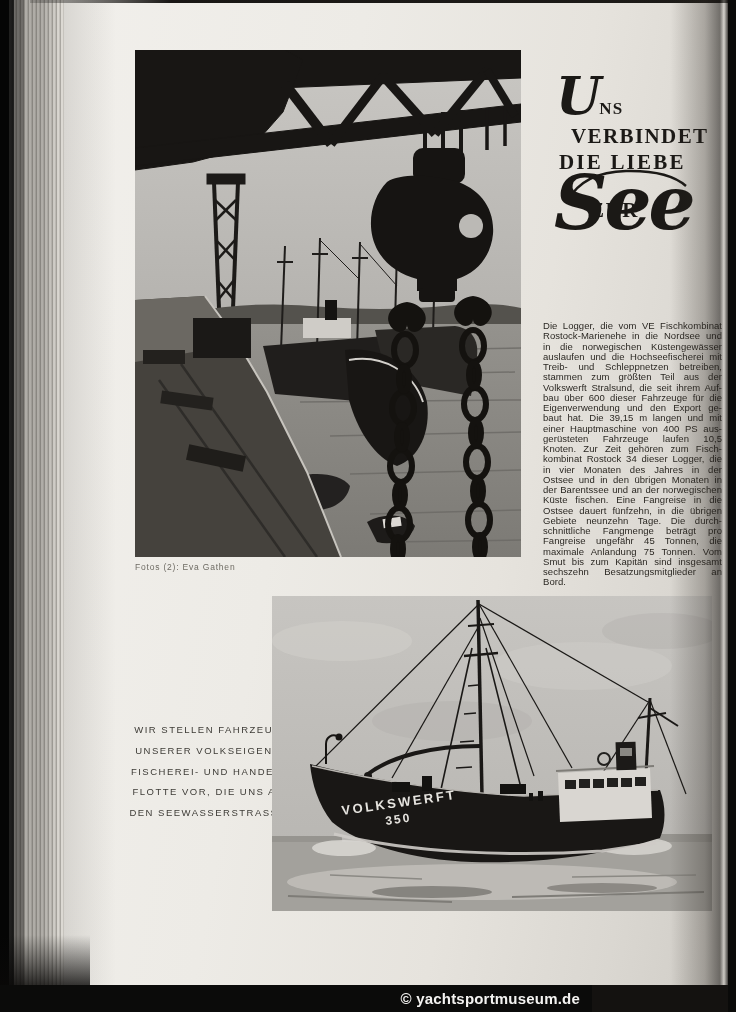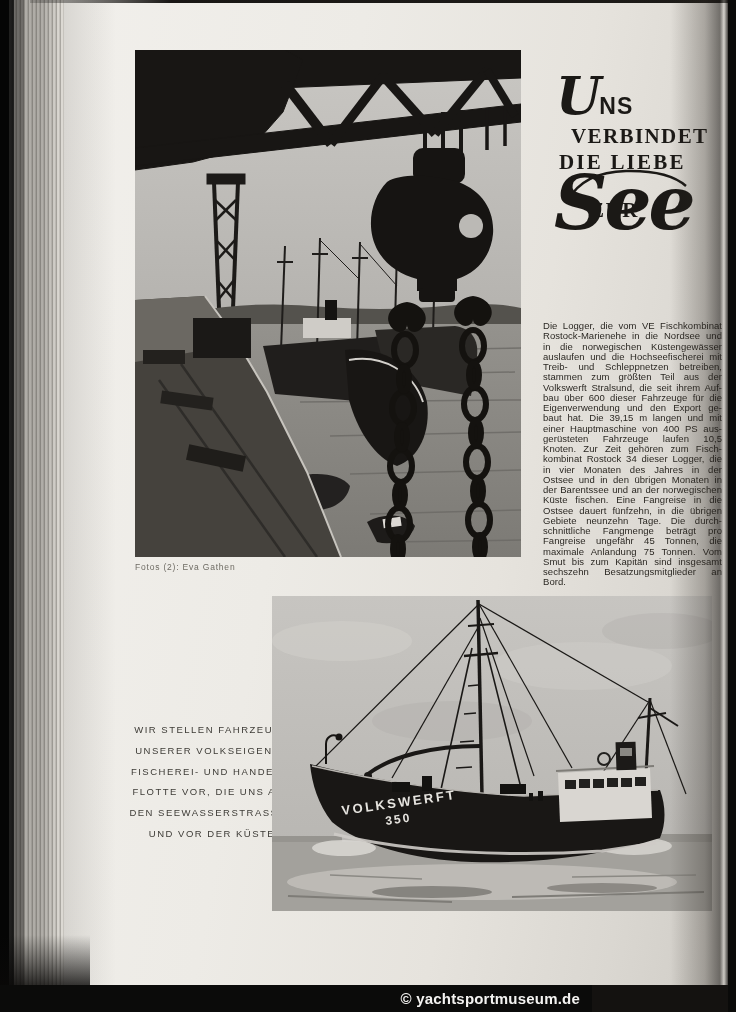--- a/index.html
+++ b/index.html
@@ -58,21 +58,21 @@
   .caption {
     position:absolute; left:135px; top:562px; width:360px; text-align:left;
     font-size:8.5px; letter-spacing:.8px; color:#6e6b63;
   }
 
   
   .title { position:absolute; left:552px; top:62px; width:172px; height:200px; color:#1b1916; }
   .t-serif { font-family:"Liberation Serif", serif; font-weight:bold; }
   .t-uns { position:absolute; left:4px; top:8px; display:flex; align-items:baseline; }
   .t-uns .script-u { font-family:"DejaVu Serif", serif; font-style:italic; font-weight:bold; font-size:52px; line-height:1; letter-spacing:-2px; }
-  .t-uns .caps-ns { font-family:Liberation Sans, sans-serif; font-weight:bold; font-size:23px; letter-spacing:1px; }
+  .t-uns .caps-ns { font-family:Liberation Serif, serif; font-weight:bold; font-size:17px; letter-spacing:1px; }
   .t-l2 { position:absolute; left:19px; top:62px;  font-size:21px; letter-spacing:1.4px; }
   .t-l3 { position:absolute; left:7px;  top:88px;  font-size:21px; letter-spacing:2.2px; }
   .t-l4 { position:absolute; left:38px; top:114px; font-size:21px; letter-spacing:1.5px;margin-top:22px; }
   .t-flourish { position:absolute; left:12px; top:104px; }
   .t-see { position:absolute; left:2px; top:104px; font-family:"DejaVu Serif", serif; font-style:italic; font-weight:bold; font-size:74px; line-height:1; letter-spacing:-3px; }
 
   
   .body-copy {
     position:absolute; left:543px; top:321px; width:179px;
     font-size:9.5px; line-height:10.25px; text-align:justify;
@@ -242,21 +242,20 @@
   </div>
 
   <div class="body-copy" lang="de">Die Logger, die vom VE Fisch­kombinat Rostock-Marienehe in die Nordsee und in die nor­wegischen Küsten­gewässer aus­laufen und die Hochsee­fischerei mit Treib- und Schlepp­netzen be­treiben, stammen zum größten Teil aus der Volkswerft Stralsund, die seit ihrem Auf­bau über 600 dieser Fahr­zeuge für die Eigen­verwendung und den Export ge­baut hat. Die 39,15 m langen und mit einer Haupt­maschine von 400 PS aus­gerüsteten Fahr­zeuge laufen 10,5 Knoten. Zur Zeit gehören zum Fisch­kombinat Rostock 34 dieser Logger, die in vier Monaten des Jahres in der Ostsee und in den übrigen Monaten in der Barents­see und an der nor­wegischen Küste fischen. Eine Fang­reise in die Ostsee dauert fünf­zehn, in die übrigen Gebiete neun­zehn Tage. Die durch­schnittliche Fang­menge be­trägt pro Fang­reise un­gefähr 45 Tonnen, die maximale An­landung 75 Tonnen. Vom Smut bis zum Kapitän sind ins­gesamt sechs­zehn Be­satzungs­mitglieder an Bord.</div>
 
   <div class="intro">
     <div>WIR STELLEN FAHRZEUGE</div>
     <div>UNSERER VOLKSEIGENEN</div>
     <div>FISCHEREI- UND HANDELS-</div>
     <div>FLOTTE VOR, DIE UNS AUF</div>
     <div>DEN SEEWASSERSTRASSEN</div>
-    <div>UND VOR DER KÜSTE</div>
   </div>
 
   <div class="photo2">
     <svg viewBox="0 0 440 315">
       <defs>
         <linearGradient id="g2s" x1="0" y1="0" x2="0" y2="1">
           <stop offset="0" stop-color="#c7c5c1"></stop>
             <stop offset="1" stop-color="#b9b7b3"></stop>
         </linearGradient>
       </defs>

